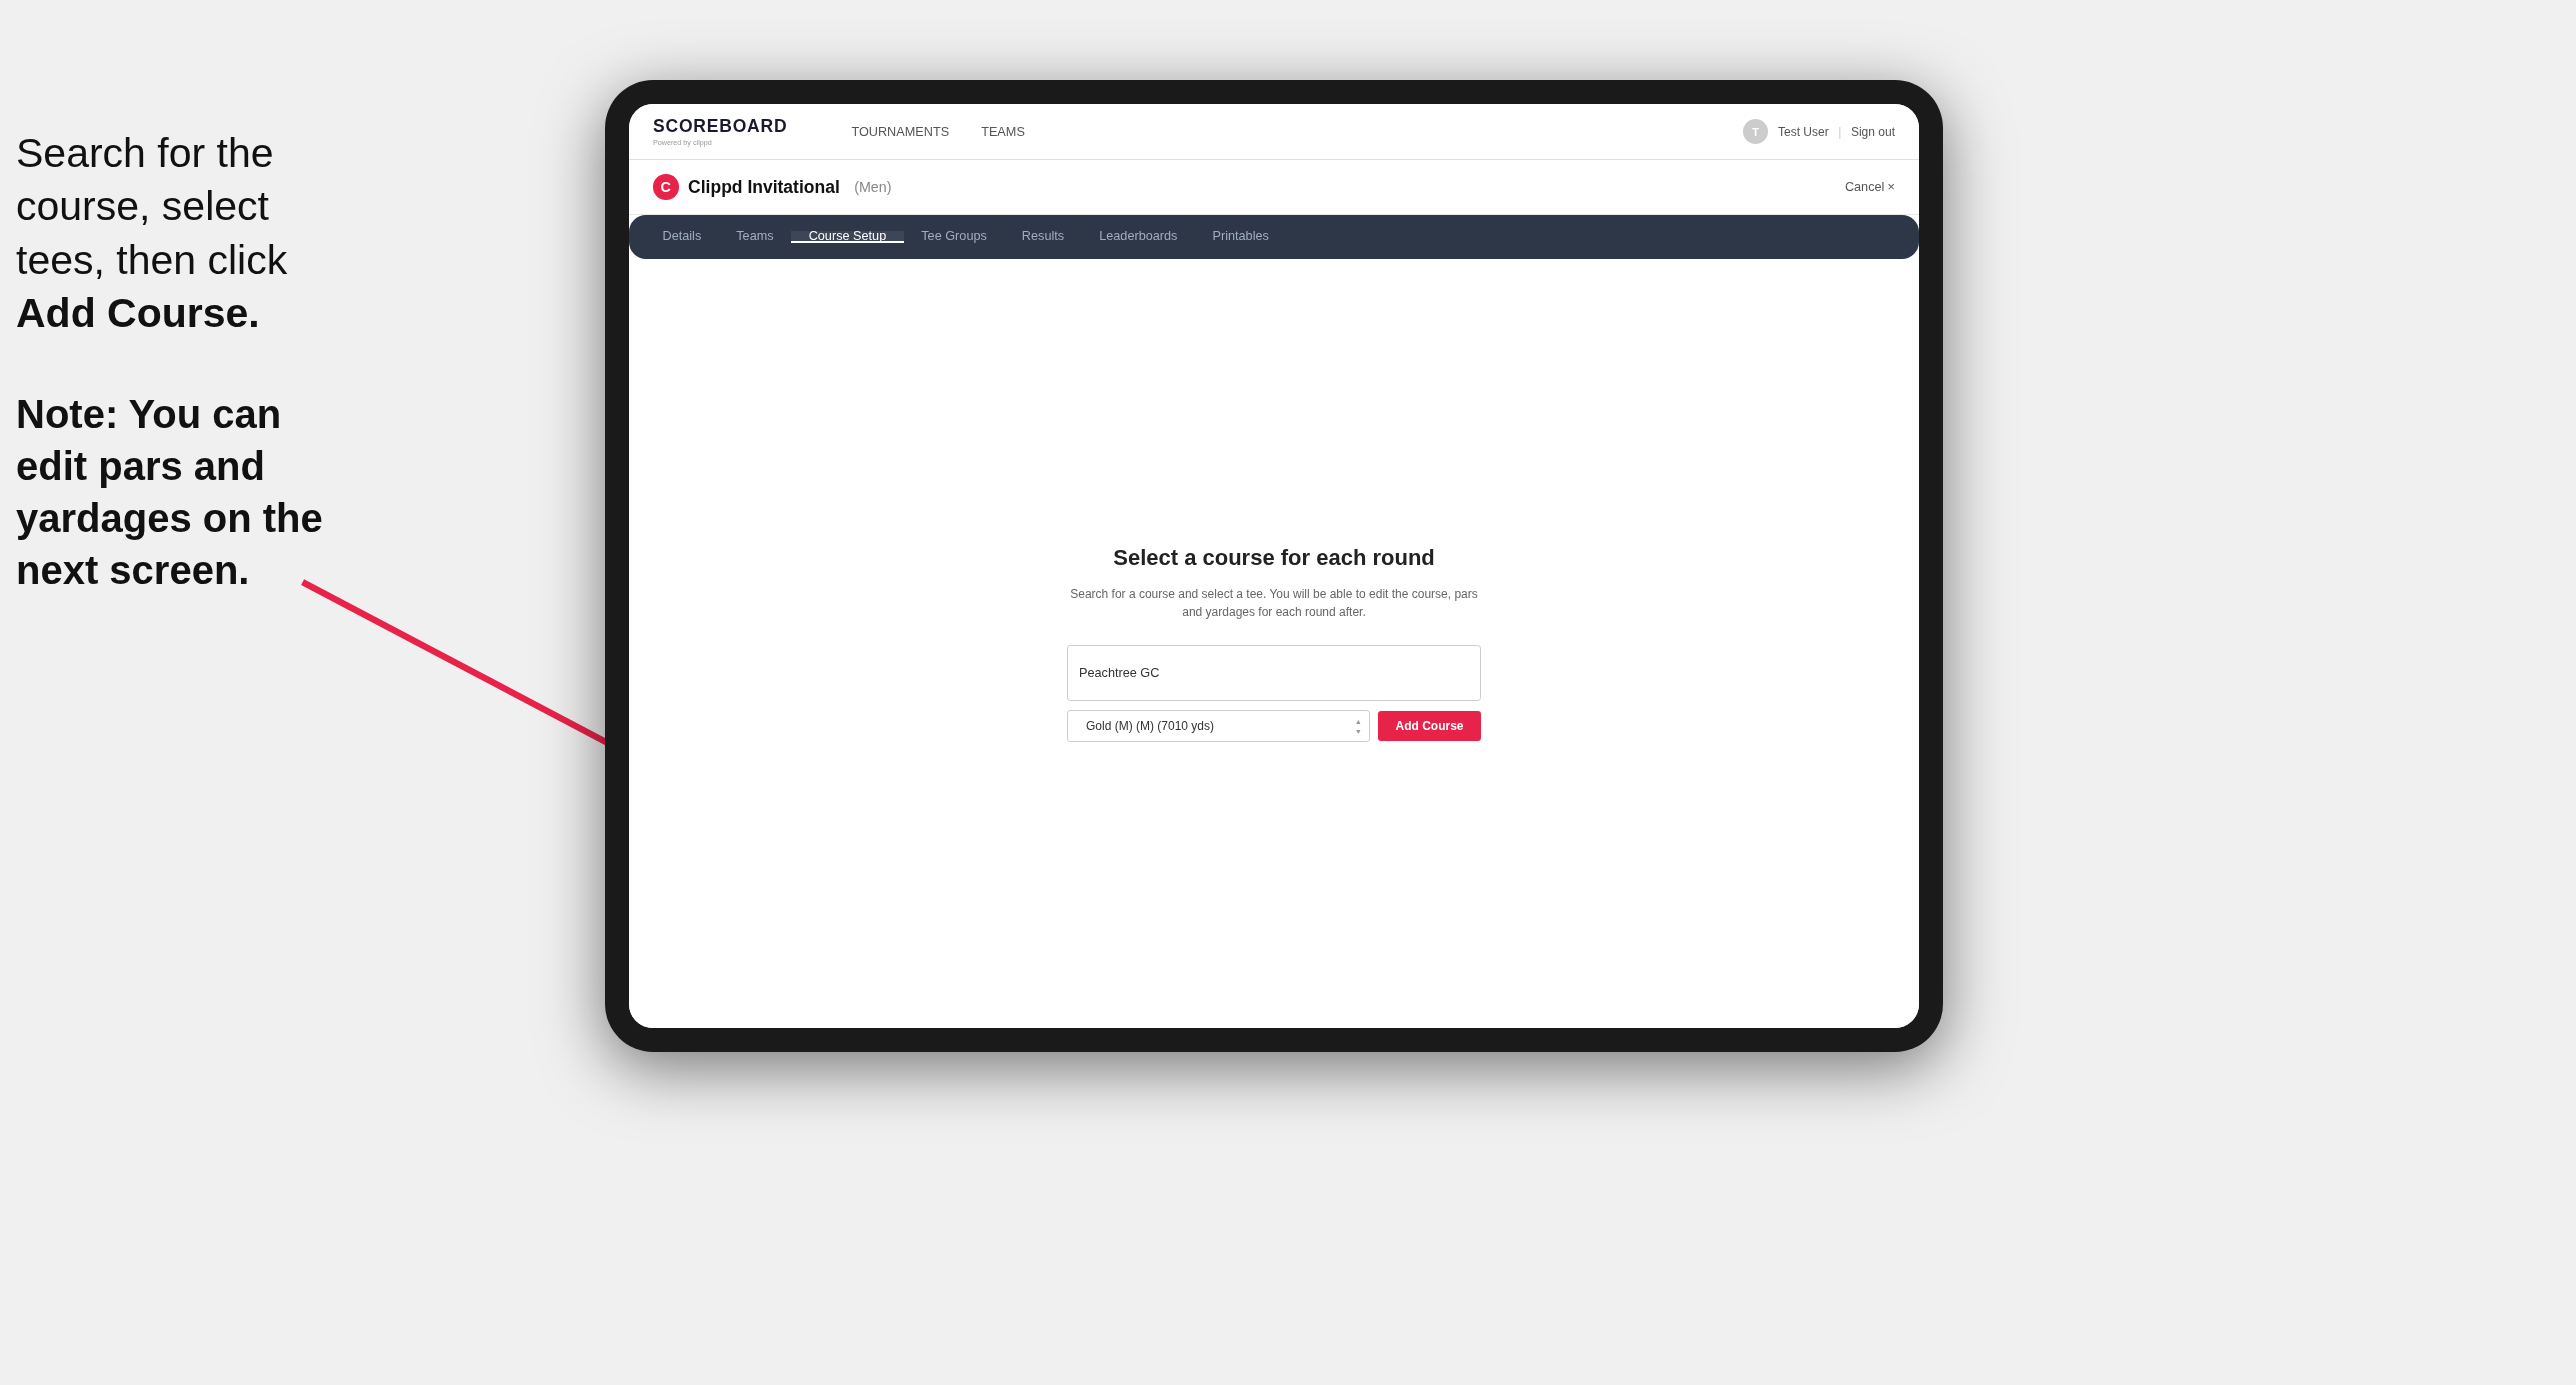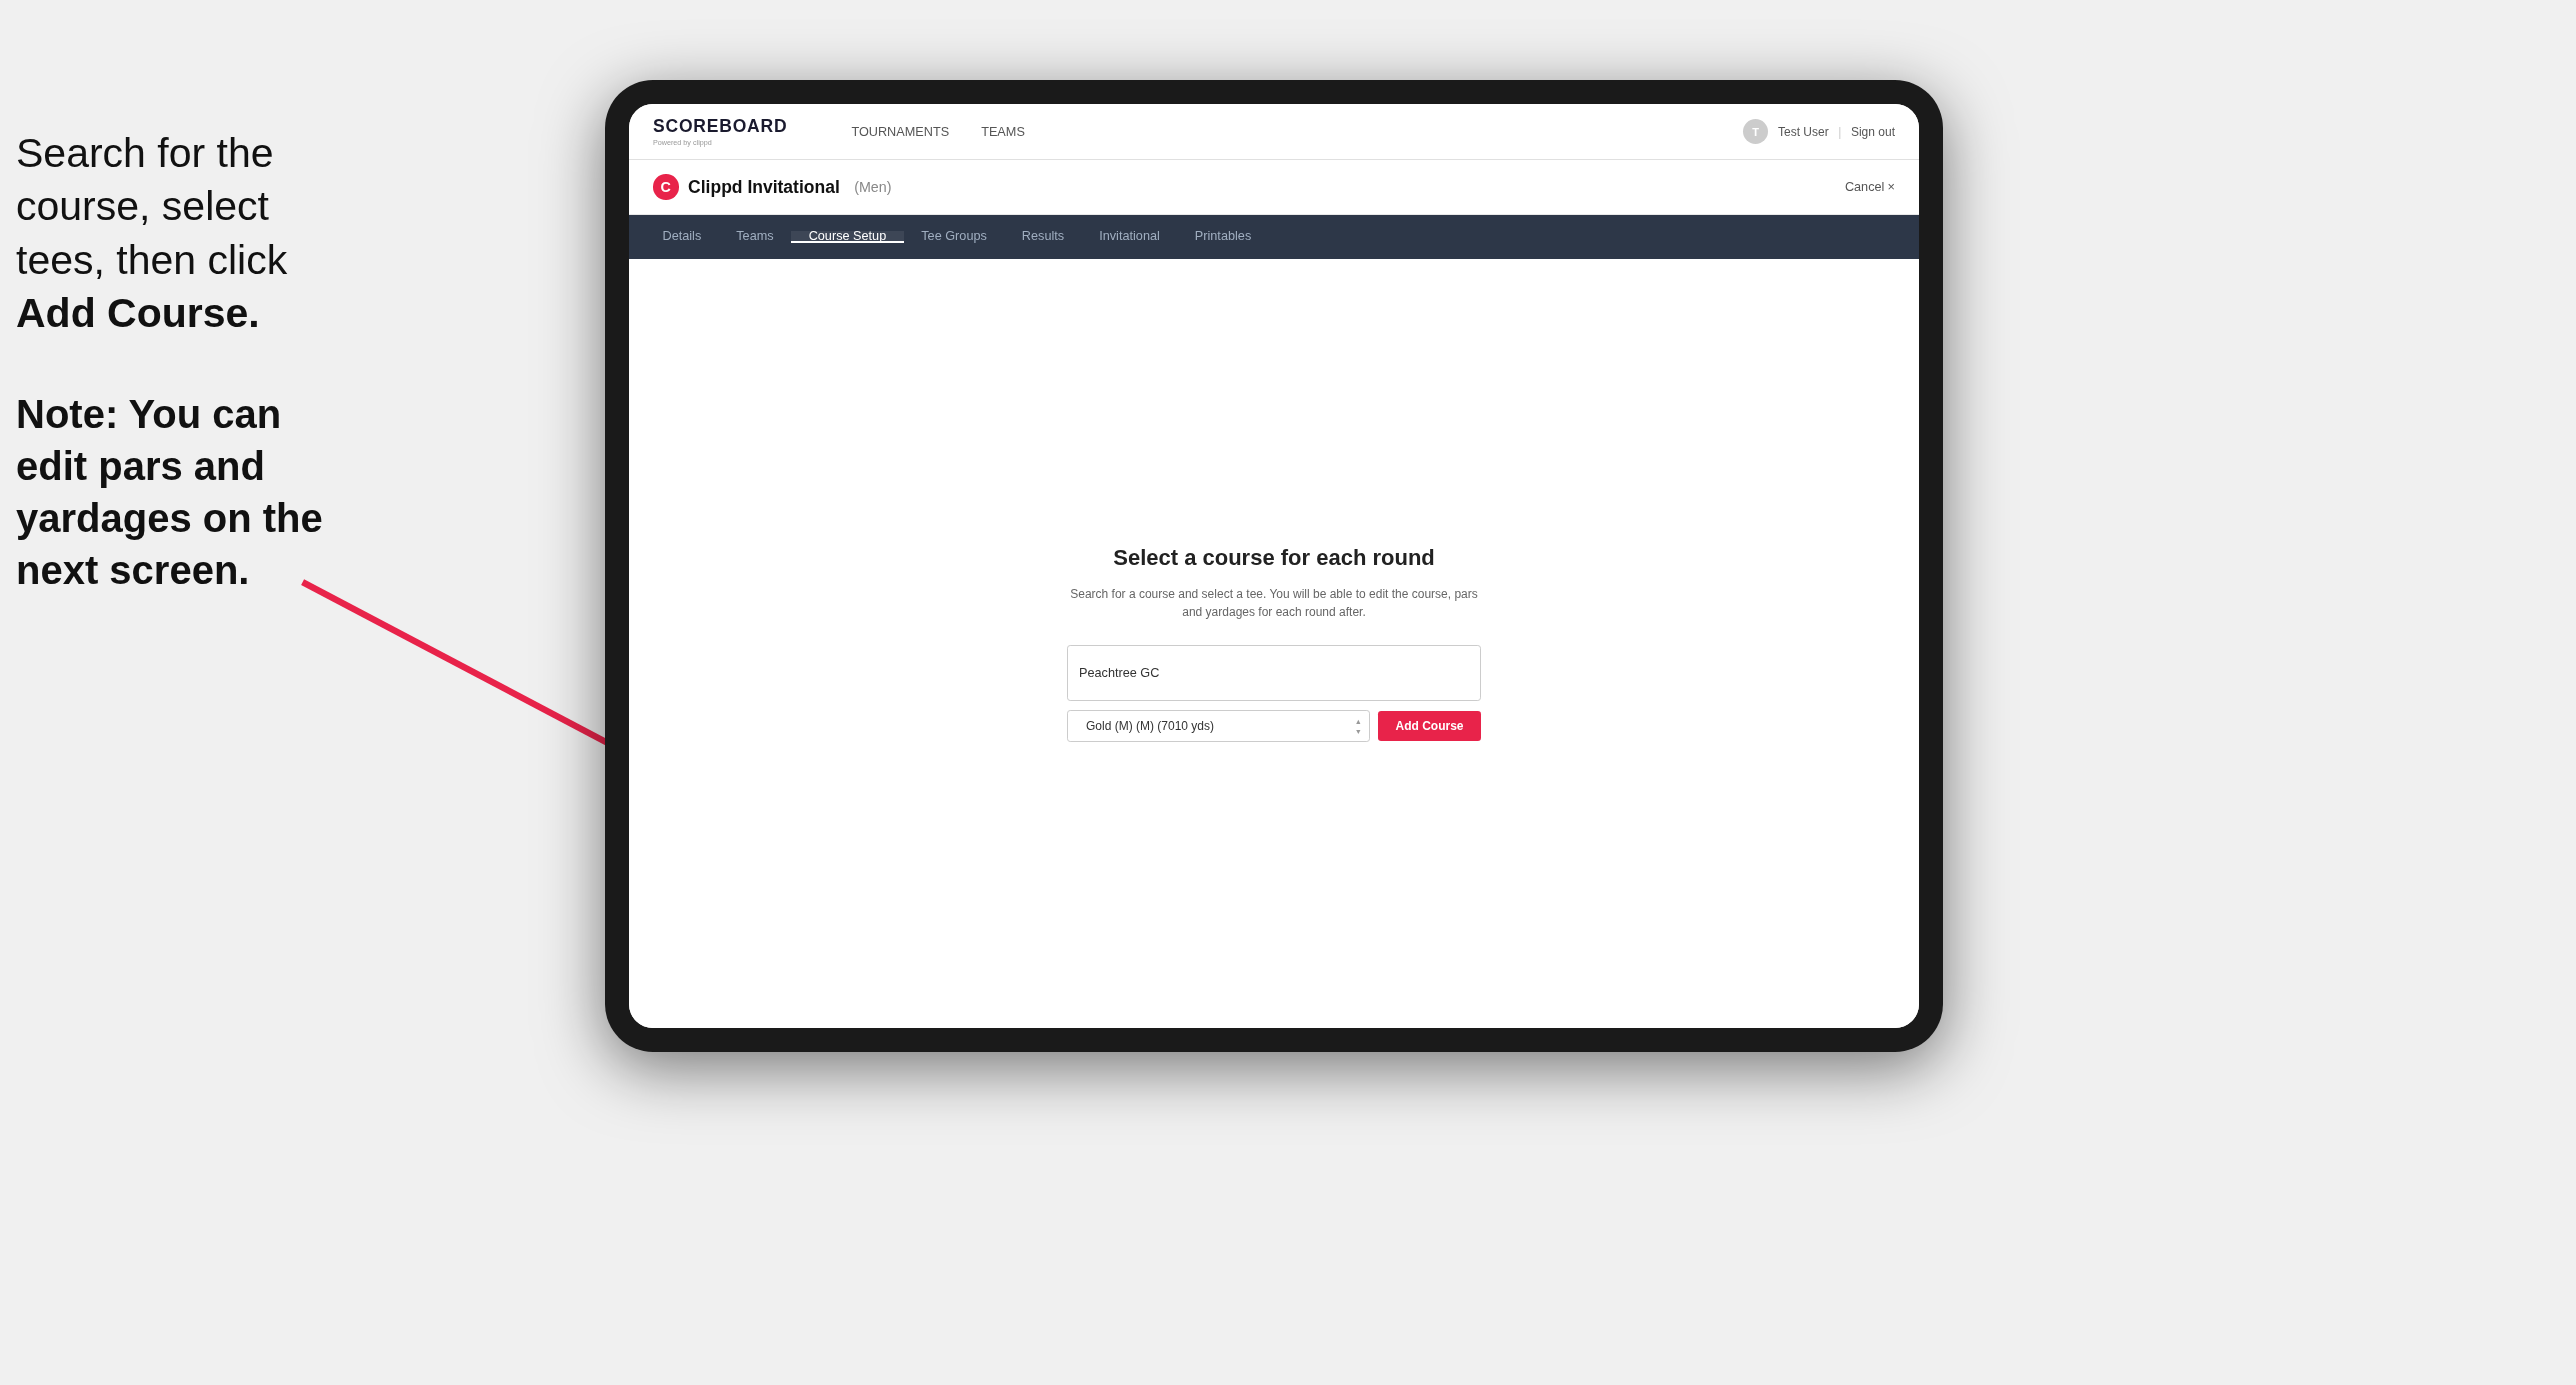--- a/index.html
+++ b/index.html
@@ -198,20 +198,21 @@
     }
 
     
     .tab-bar {
       background: #2d3748;
       display: flex;
       align-items: flex-start;
       padding: 16px 16px;
       height: 44px;
       flex-shrink: 0;
+      border-radius: 17px;
     }
 
     .tab-item {
       color: #a0aec0;
       font-size: 12.7px;
       padding: 0 17.5px;
       height: 100%;
       display: flex;
       align-items: center;
       cursor: pointer;
@@ -396,21 +397,21 @@
       <div class="tab-item active">
         <span>Course Setup</span>
       </div>
       <div class="tab-item">
         <span>Tee Groups</span>
       </div>
       <div class="tab-item">
         <span>Results</span>
       </div>
       <div class="tab-item">
-        <span>Invitational</span>
+        <span>Leaderboards</span>
       </div>
       <div class="tab-item">
         <span>Printables</span>
       </div>
     </div>
 
     <div class="main-content">
       <div class="course-select-panel">
         <div class="panel-title">Select a course for each round</div>
         <div class="panel-desc">Search for a course and select a tee. You will be able to edit the course, pars and yardages for each round after.</div>

